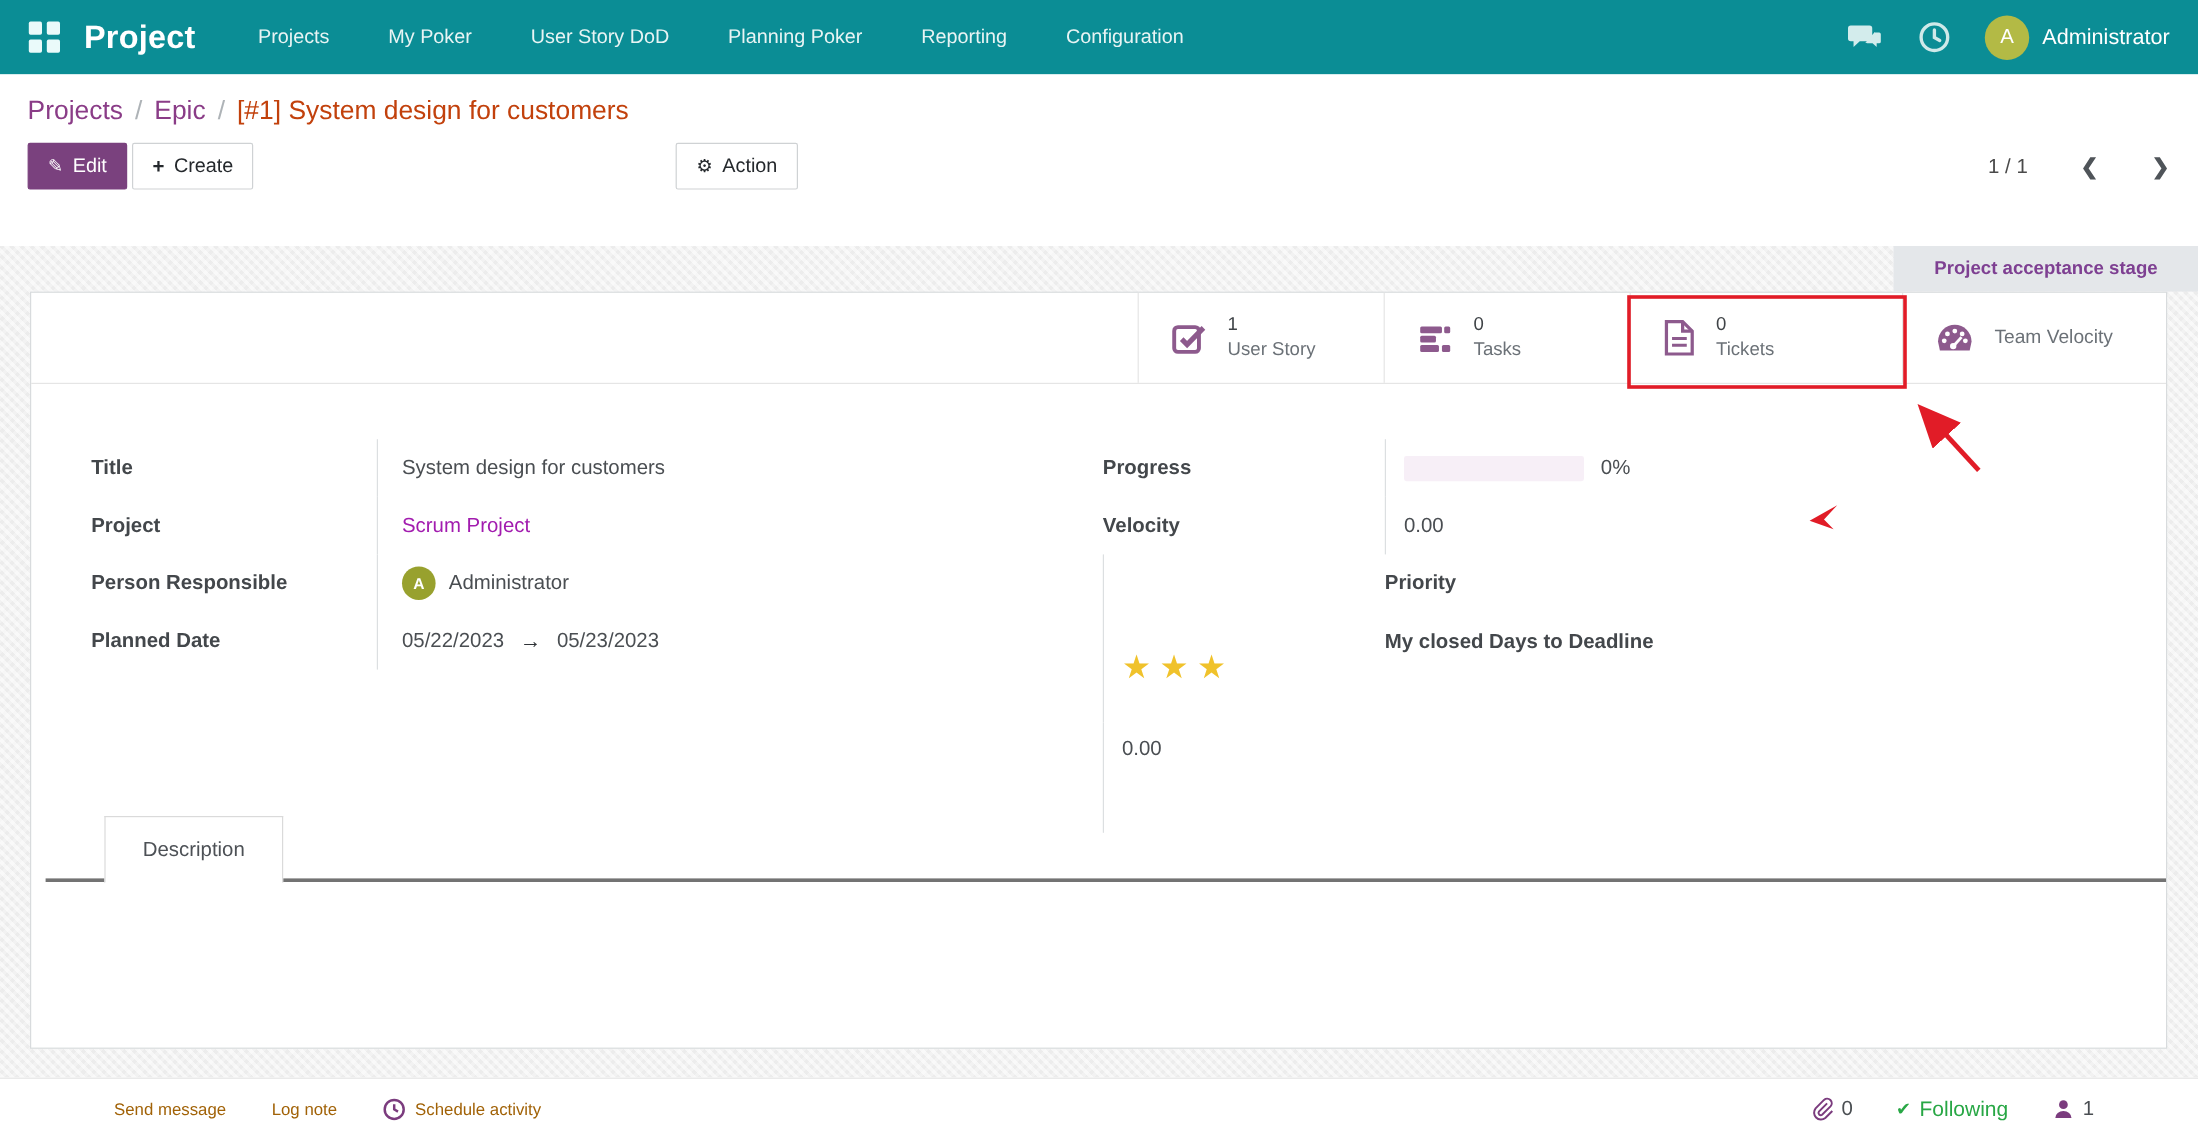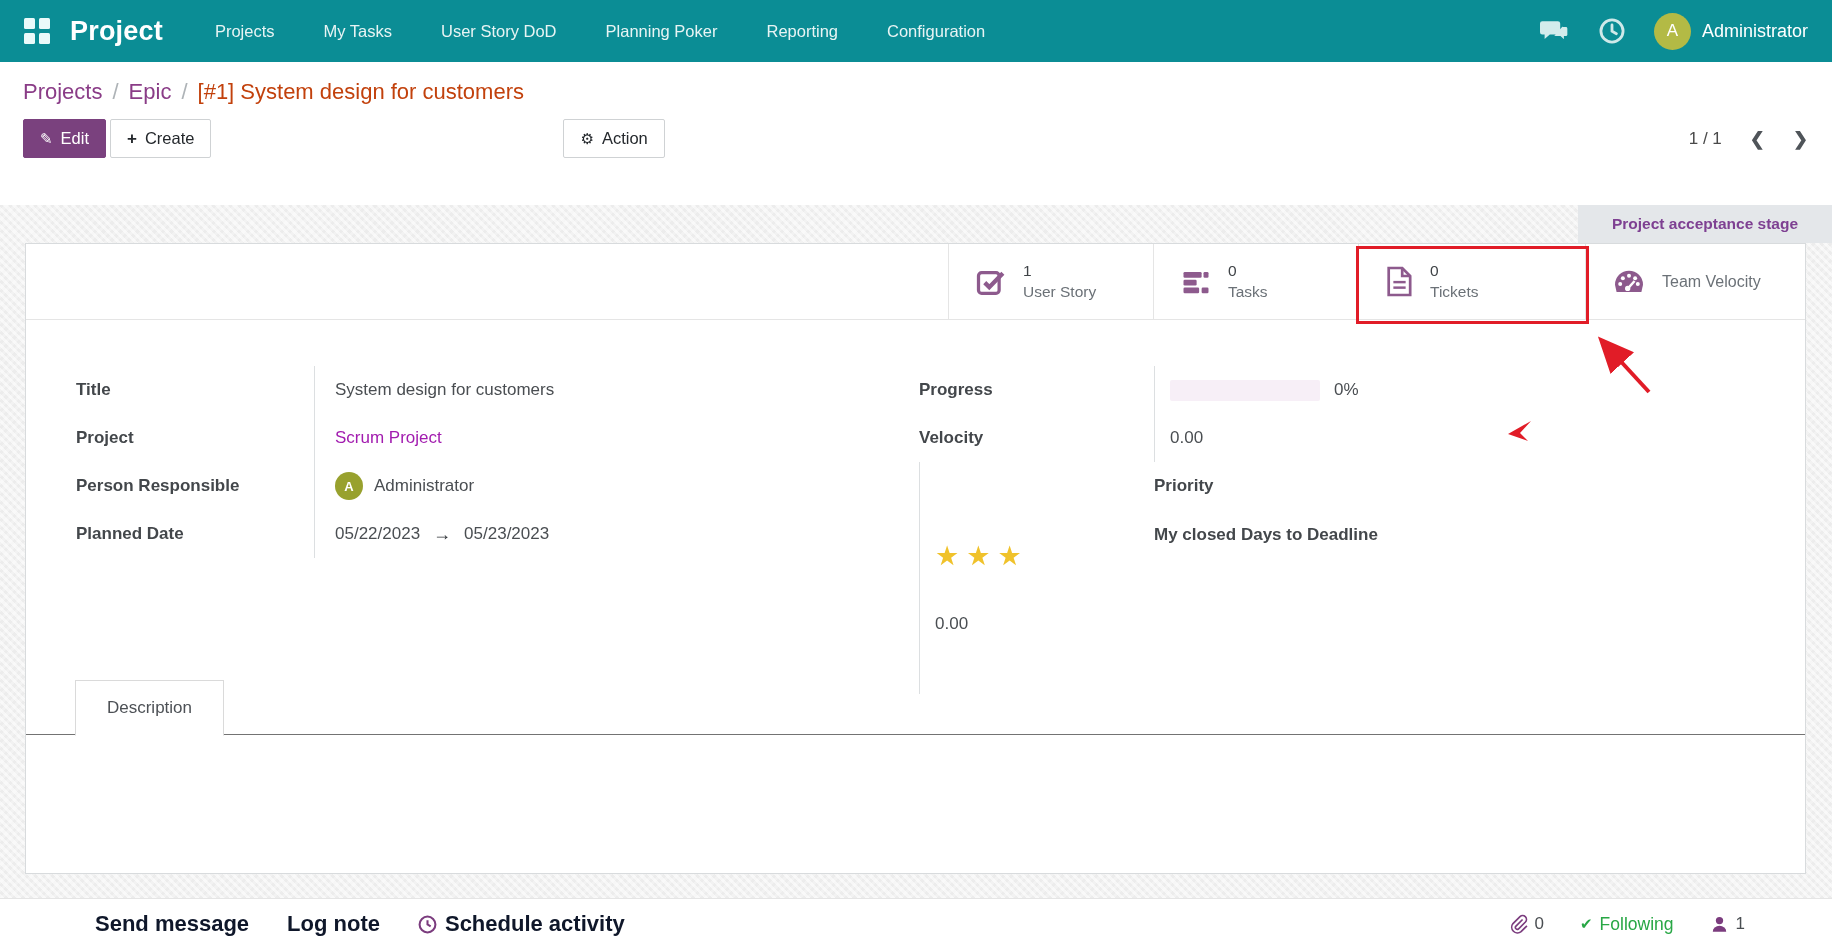--- a/index.html
+++ b/index.html
@@ -29,21 +29,21 @@
   .bc-link { color:#8a3c87; cursor:pointer; }
   .bc-sep { color:#aeb3b7; }
   .bc-current { color:#c2410c; }
   .cp-buttons { display:flex; align-items:center; margin-top:14px; padding:0 24px 0 23px; }
   .btn { font-size:16.5px; padding:9px 16px; border:1px solid #cfd2d4; background:#fff;
     color:#24282c; cursor:pointer; display:flex; align-items:center; gap:8px; border-radius:2px; }
   .btn-primary { background:#7a417e; border-color:#7a417e; color:#fff; }
   .btn-create { margin-left:4px; }
   .btn-action { margin-left:352px; }
   .icon-glyph { font-size:15px; line-height:1; }
-  .pager { margin-left:auto; display:flex; align-items:center; gap:28px; }
+  .pager { margin-left:auto; display:flex; align-items:center; gap:44px; }
   .pager-count { font-size:17px; color:#4a4a4a; }
   .pager-chev { font-size:18px; color:#4f5459; cursor:pointer; font-weight:bold; }
 
   
   .content { position:absolute; top:205px; left:0; right:0; bottom:51px;
     background:#f2f2f2;
     background-image:
       repeating-linear-gradient(45deg, rgba(255,255,255,.55) 0 3px, rgba(0,0,0,0) 3px 6px),
       repeating-linear-gradient(-45deg, rgba(0,0,0,.025) 0 3px, rgba(0,0,0,0) 3px 6px); }
   .status-ribbon { position:absolute; top:0; right:0; width:254px; height:38px;
@@ -80,33 +80,33 @@
     font-size:13px; font-weight:600; display:flex; align-items:center; justify-content:center;
     margin-right:11px; flex:0 0 auto; }
   .date-range { display:flex; align-items:center; gap:13px; }
   .date-arrow { font-size:18px; color:#2f3337; font-weight:bold; }
   .progress-wrap { display:flex; align-items:center; gap:14px; }
   .progress-bar { width:150px; height:21px; background:#f7eff7; border-radius:2px; }
   .stars { display:flex; gap:7px; }
   .star { font-size:27px; color:#f0c22b; line-height:1; cursor:pointer; }
 
   
-  .notebook { position:absolute; left:0; right:0; top:436px; height:55px;
-    border-bottom:1px solid #737373; }
+  .notebook { position:absolute; left:12px; right:0; top:436px; height:55px;
+    border-bottom:3px solid #737373; }
   .tab { position:absolute; left:49px; top:0; width:149px; height:56px; background:#fff;
     border:1px solid #dadada; border-bottom:1px solid #fff; display:flex; align-items:center;
     justify-content:center; font-size:17px; color:#4d5156; cursor:pointer; z-index:2; }
 
   
   .footer { position:absolute; left:0; right:0; bottom:0; height:51px; background:#fff;
     border-top:1px solid #e5e5e5; }
   .footer-left { position:absolute; left:95px; top:0; height:100%;
     display:flex; align-items:center; gap:38px; }
-  .chat-link { color:#0f172a; font-size:22px; cursor:pointer;
-    display:flex; align-items:center; gap:8px;font-weight:bold; }
+  .chat-link { color:#a16207; font-size:14px; cursor:pointer;
+    display:flex; align-items:center; gap:8px; }
   .footer-right { position:absolute; right:87px; top:0; height:100%;
     display:flex; align-items:center; gap:36px; }
   .meta-item { display:flex; align-items:center; gap:7px; cursor:pointer; }
   .meta-count { font-size:17px; color:#4a4e52; }
   .following { color:#28a745; font-size:17.5px; }
   .check-glyph { color:#28a745; font-size:15px; }
 
   .anno-svg { position:absolute; top:0; left:0; z-index:60; pointer-events:none; }
 </style>
 </head>
@@ -117,21 +117,21 @@
   <div class="navbar">
     <div class="apps-grid">
       <span></span>
         <span></span>
         <span></span>
         <span></span>
     </div>
     <div class="brand">Project</div>
     <div class="nav-menu">
       <span class="nav-item">Projects</span>
-      <span class="nav-item">My Tasks</span>
+      <span class="nav-item">My Poker</span>
       <span class="nav-item">User Story DoD</span>
       <span class="nav-item">Planning Poker</span>
       <span class="nav-item">Reporting</span>
       <span class="nav-item">Configuration</span>
     </div>
     <div class="nav-right">
       <span class="nav-icon">
         <svg width="30" height="26" viewBox="0 0 26 22">
           <path d="M2 2.5 h13.5 a2 2 0 0 1 2 2 v7.5 a2 2 0 0 1 -2 2 h-7 l-4.5 4 v-4 h-2 a2 2 0 0 1 -2 -2 v-7.5 a2 2 0 0 1 2 -2 z" fill="#d3ecec"></path>
           <path d="M19.5 7 h3 a1.8 1.8 0 0 1 1.8 1.8 v5.4 a1.8 1.8 0 0 1 -1.8 1.8 h-1.2 v3.4 l-3.8-3.4 h-3.6 a1.8 1.8 0 0 1 -1.5 -.8" fill="#d3ecec" stroke="#0b8d95" stroke-width="1.2"></path>

